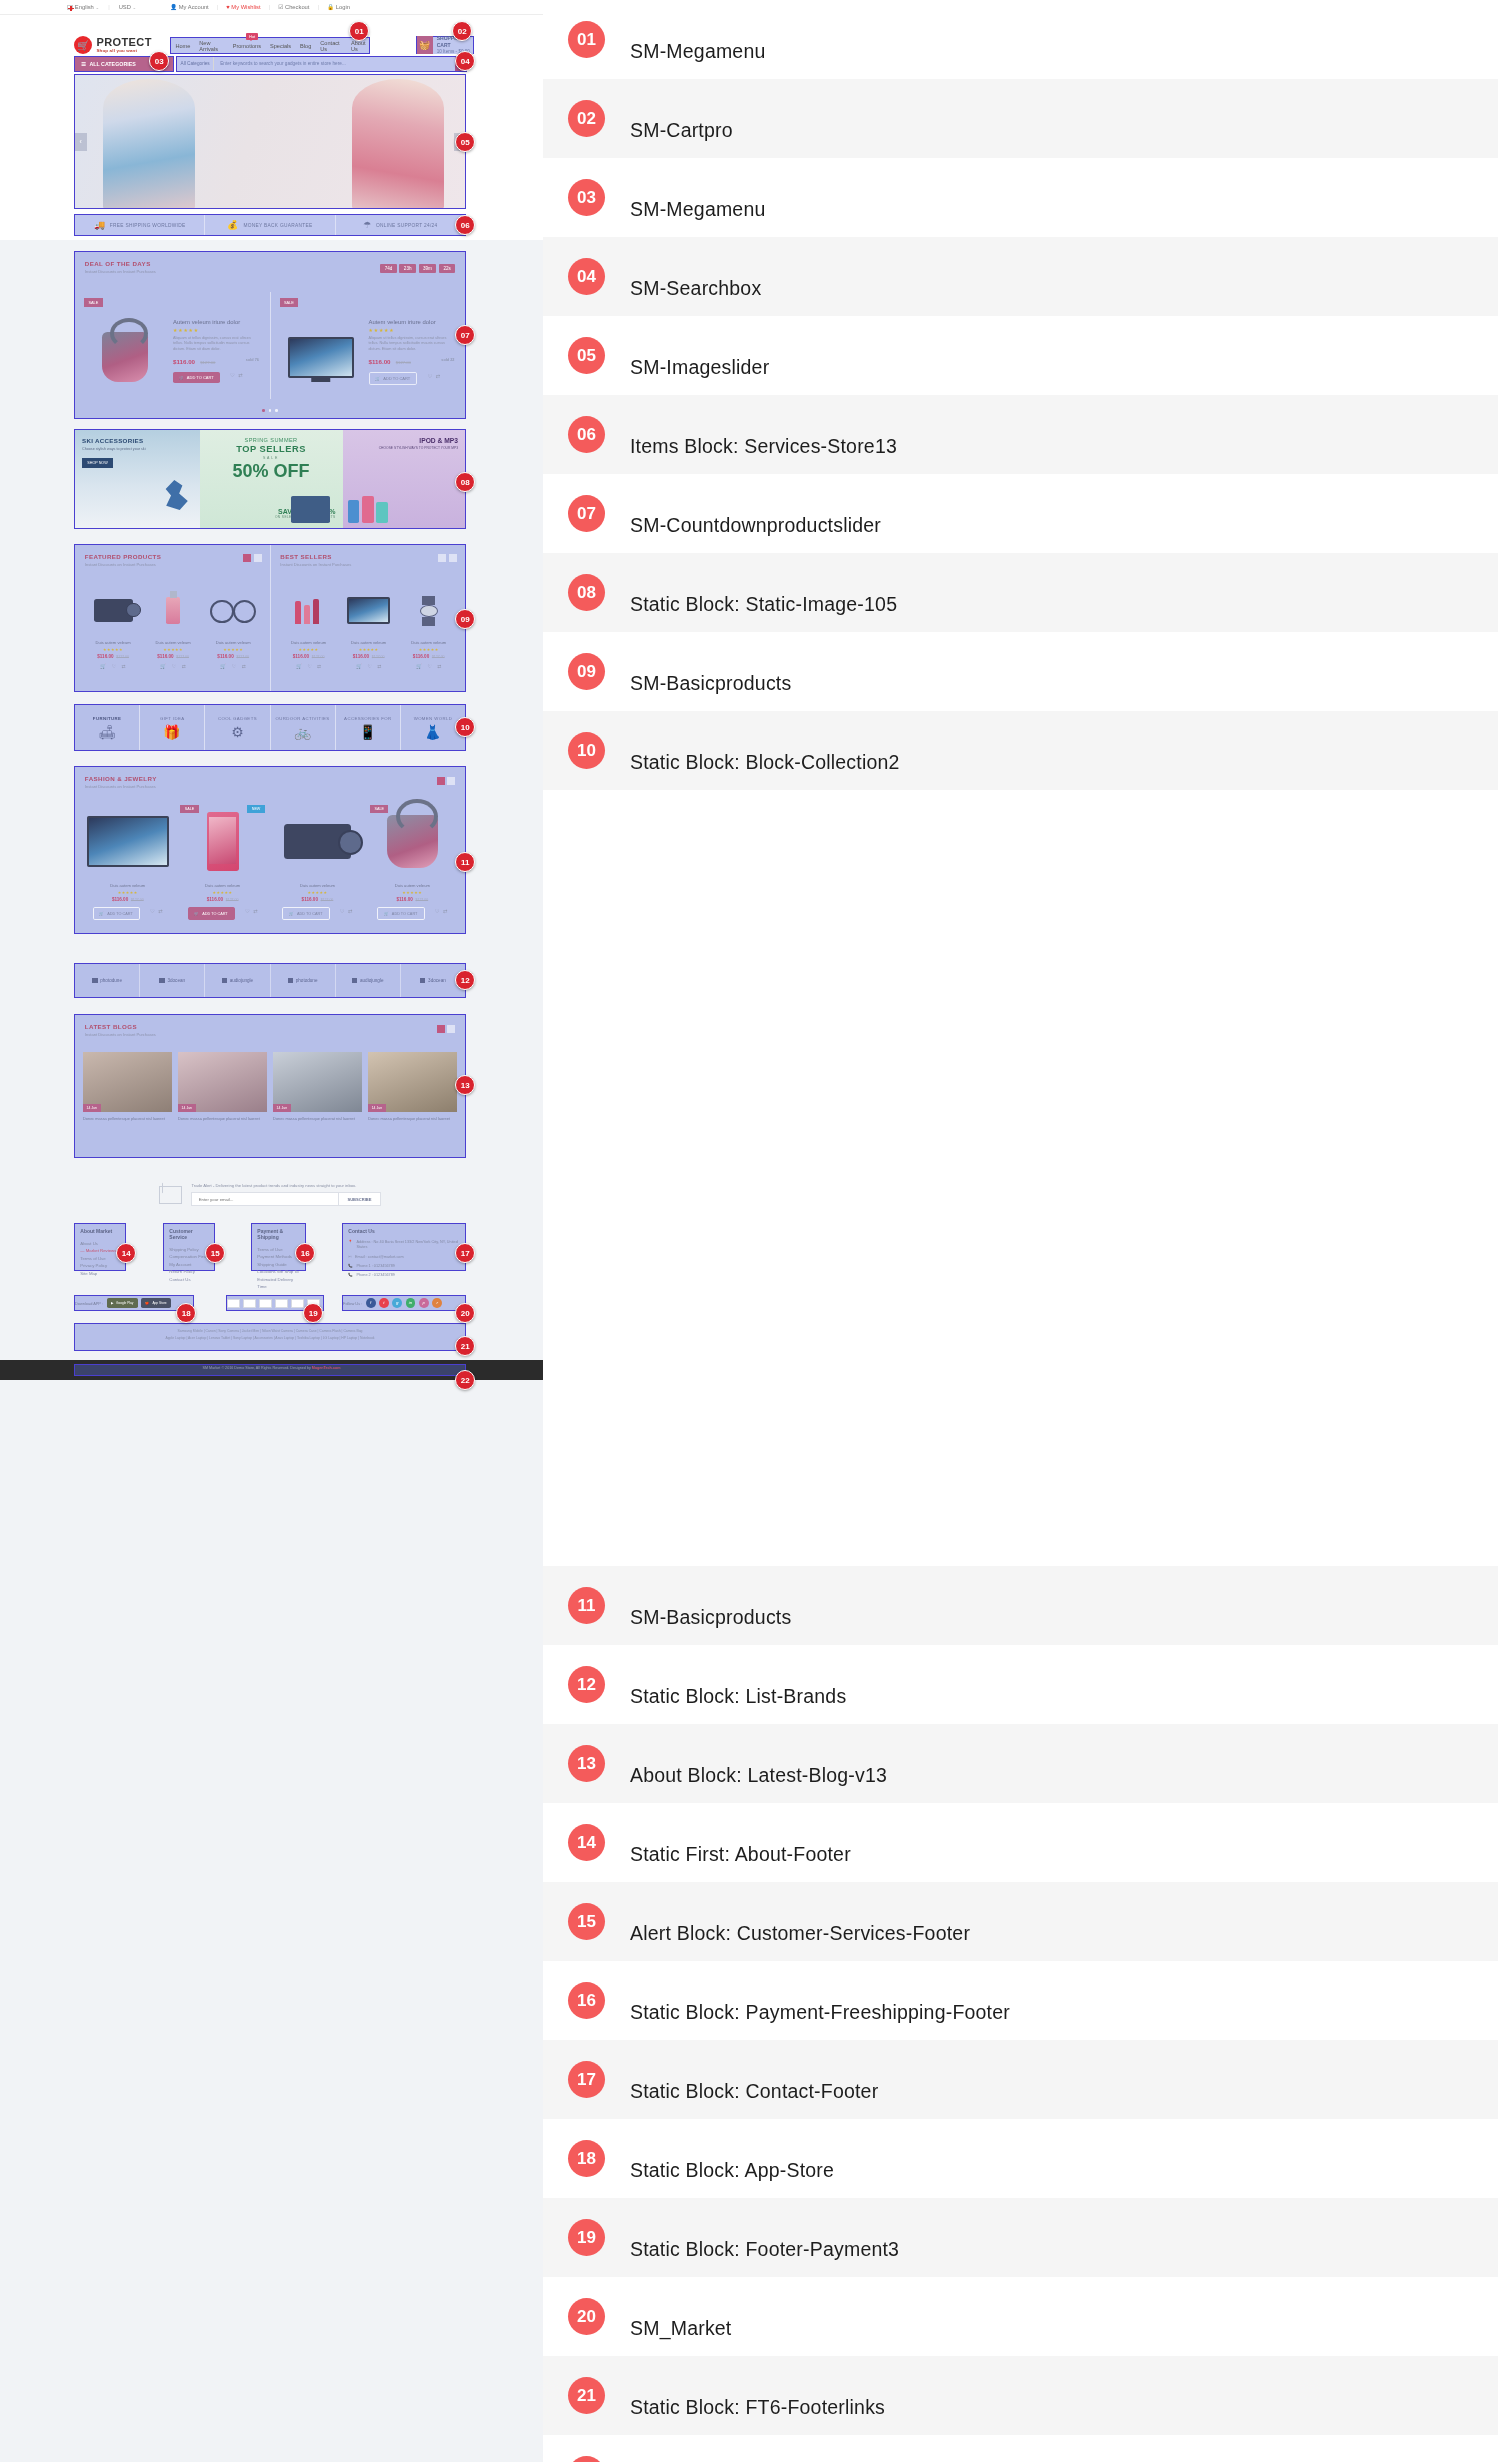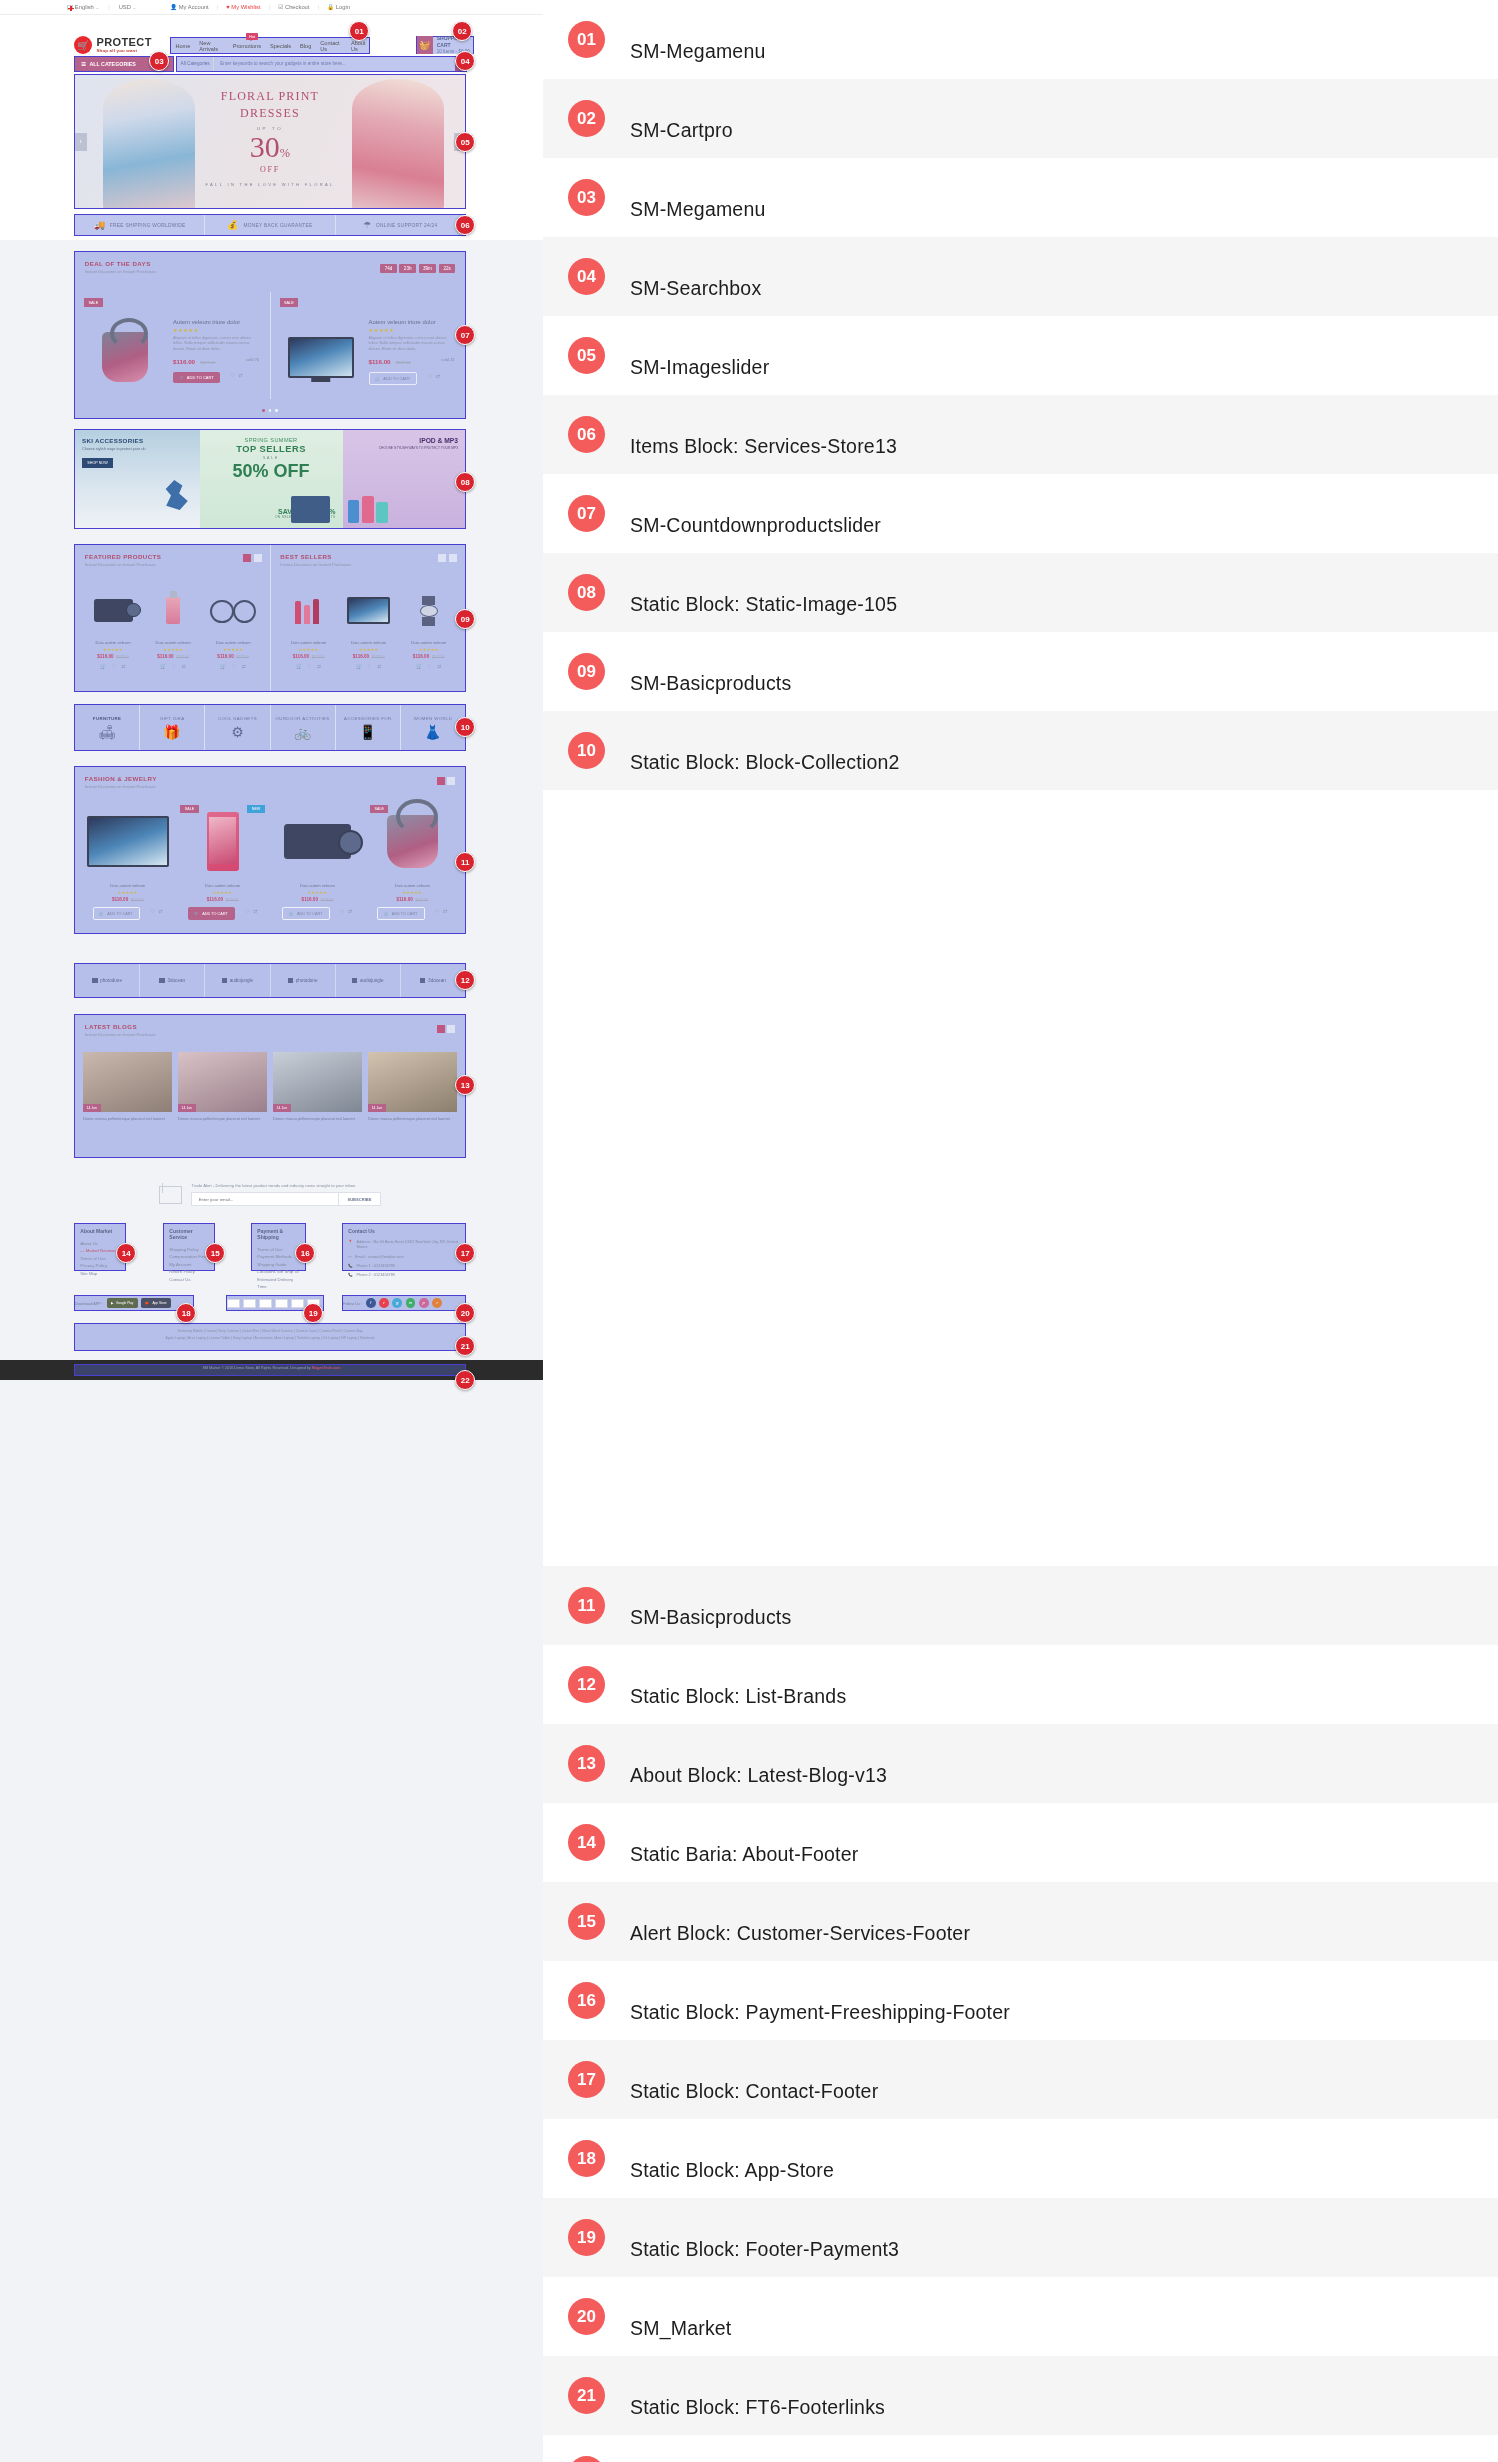--- a/index.html
+++ b/index.html
@@ -407,30 +407,20 @@
               <span>🔍</span>
             </div>
           </div>
         </div>
       </div>
 
       <div class="hero-hl hlbox">
         <div class="hero">
           <div class="model-l"></div>
           <div class="model-r"></div>
-          <div class="copy">
-            <div class="c1">FLORAL PRINT</div>
-            <div class="c2">DRESSES</div>
-            <div class="c3">UP TO</div>
-            <div class="c4">
-              <span>30</span><small>%</small>
-            </div>
-            <div class="c5">OFF</div>
-            <div class="c6">FALL IN THE LOVE WITH FLORAL</div>
-          </div>
           <div class="hero-arrow ha-l">‹</div>
           <div class="hero-arrow ha-r">›</div>
         </div>
       </div>
 
       <div class="svc-hl hlbox">
         <div class="svc">
           <div>
             <span class="i">🚚</span>
             <span>FREE SHIPPING WORLDWIDE</span>
@@ -1016,21 +1006,21 @@
     <div class="legend-row">
       <div class="lnum">12</div>
       <div class="llabel">Static Block: List-Brands</div>
     </div>
     <div class="legend-row alt">
       <div class="lnum">13</div>
       <div class="llabel">About Block: Latest-Blog-v13</div>
     </div>
     <div class="legend-row">
       <div class="lnum">14</div>
-      <div class="llabel">Static Baria: About-Footer</div>
+      <div class="llabel">Static First: About-Footer</div>
     </div>
     <div class="legend-row alt">
       <div class="lnum">15</div>
       <div class="llabel">Alert Block: Customer-Services-Footer</div>
     </div>
     <div class="legend-row">
       <div class="lnum">16</div>
       <div class="llabel">Static Block: Payment-Freeshipping-Footer</div>
     </div>
     <div class="legend-row alt">

